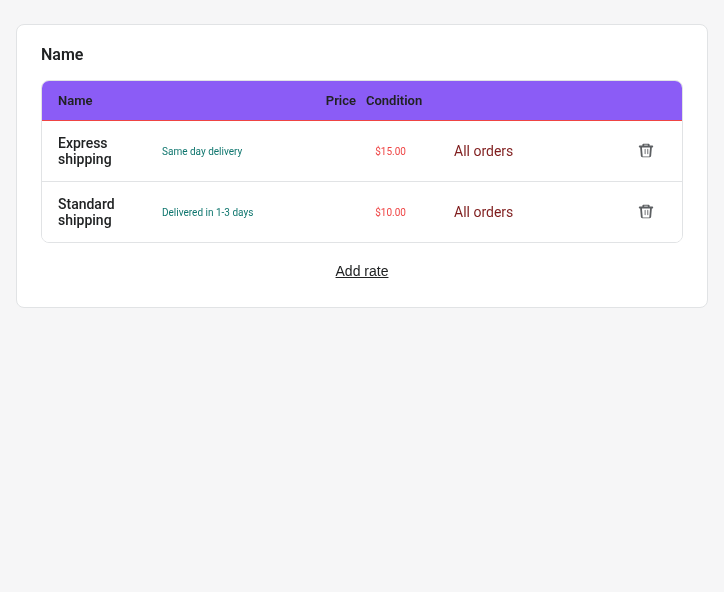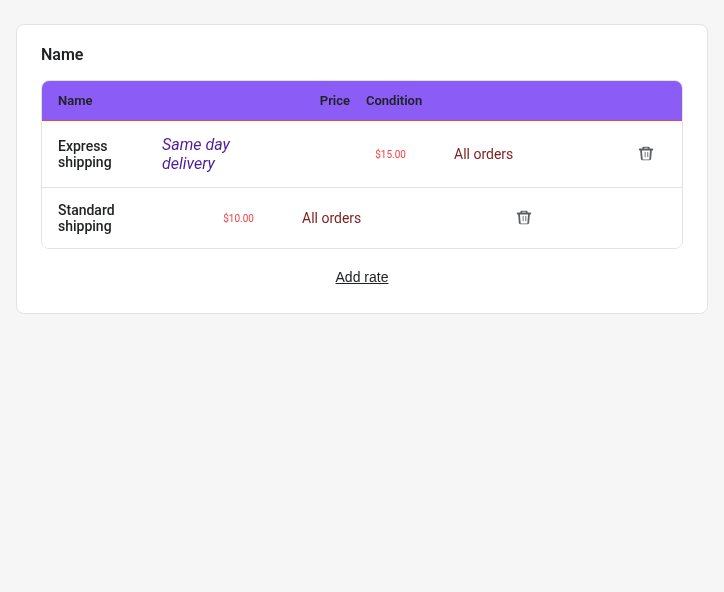--- a/index.html
+++ b/index.html
@@ -69,23 +69,22 @@
       border-bottom: none;
     }
 
     .cell-name {
       font-size: 14px;
       font-weight: 500;
       color: #202223;
     }
 
     .cell-description {
-      font-size: 16px;
-      color: #4c1d95;
-      font-style: italic;
+      font-size: 10px;
+      color: #0f766e;
     }
 
     .cell-price {
       font-size: 10px;
       color: #ef4444;
       text-align: right;
       padding-right: 16px;
     }
 
     .cell-condition {
@@ -136,41 +135,42 @@
 </head>
 <body>
 
 <div class="container">
   <h2 class="section-title">Name</h2>
 
   <div class="rates-table">
 
     <div class="table-header">
       <div class="header-cell">Name</div>
-      <div class="header-cell" style="text-align:right; padding-right:16px;">Price</div>
+      <div class="header-cell" style="text-align:right; padding-right:10px;">Price</div>
       <div class="header-cell">Condition</div>
       <div class="header-cell"></div>
     </div>
 
     <div class="table-row">
       <div class="cell-name">Express shipping</div>
       <div class="cell-description">Same day delivery</div>
       <div class="cell-price">$15.00</div>
       <div class="cell-condition">All orders</div>
       <div class="cell-action">
         <button class="delete-btn" aria-label="Delete">
           <svg class="delete-icon" viewBox="0 0 20 20" xmlns="http://www.w3.org/2000/svg">
             <path d="M14 4h3a1 1 0 0 1 0 2h-.5l-.79 9.5A2 2 0 0 1 13.72 17H6.28a2 2 0 0 1-1.99-1.5L3.5 6H3a1 1 0 0 1 0-2h3V3a1 1 0 0 1 1-1h6a1 1 0 0 1 1 1v1zm-2 0V3H8v1h4zM5.5 6l.77 9.25a.5.5 0 0 0 .5.75h6.46a.5.5 0 0 0 .5-.75L14.5 6H5.5zm3 2a.5.5 0 0 1 1 0v5a.5.5 0 0 1-1 0V8zm3 0a.5.5 0 0 1 1 0v5a.5.5 0 0 1-1 0V8z"></path>
           </svg>
         </button>
       </div>
     </div>
 
     <div class="table-row">
       <div class="cell-name">Standard shipping</div>
+      <div class="cell-description">Delivered in 1-3 days</div>
       <div class="cell-price">$10.00</div>
       <div class="cell-condition">All orders</div>
       <div class="cell-action">
         <button class="delete-btn" aria-label="Delete">
           <svg class="delete-icon" viewBox="0 0 20 20" xmlns="http://www.w3.org/2000/svg">
             <path d="M14 4h3a1 1 0 0 1 0 2h-.5l-.79 9.5A2 2 0 0 1 13.72 17H6.28a2 2 0 0 1-1.99-1.5L3.5 6H3a1 1 0 0 1 0-2h3V3a1 1 0 0 1 1-1h6a1 1 0 0 1 1 1v1zm-2 0V3H8v1h4zM5.5 6l.77 9.25a.5.5 0 0 0 .5.75h6.46a.5.5 0 0 0 .5-.75L14.5 6H5.5zm3 2a.5.5 0 0 1 1 0v5a.5.5 0 0 1-1 0V8zm3 0a.5.5 0 0 1 1 0v5a.5.5 0 0 1-1 0V8z"></path>
           </svg>
         </button>
       </div>
     </div>

